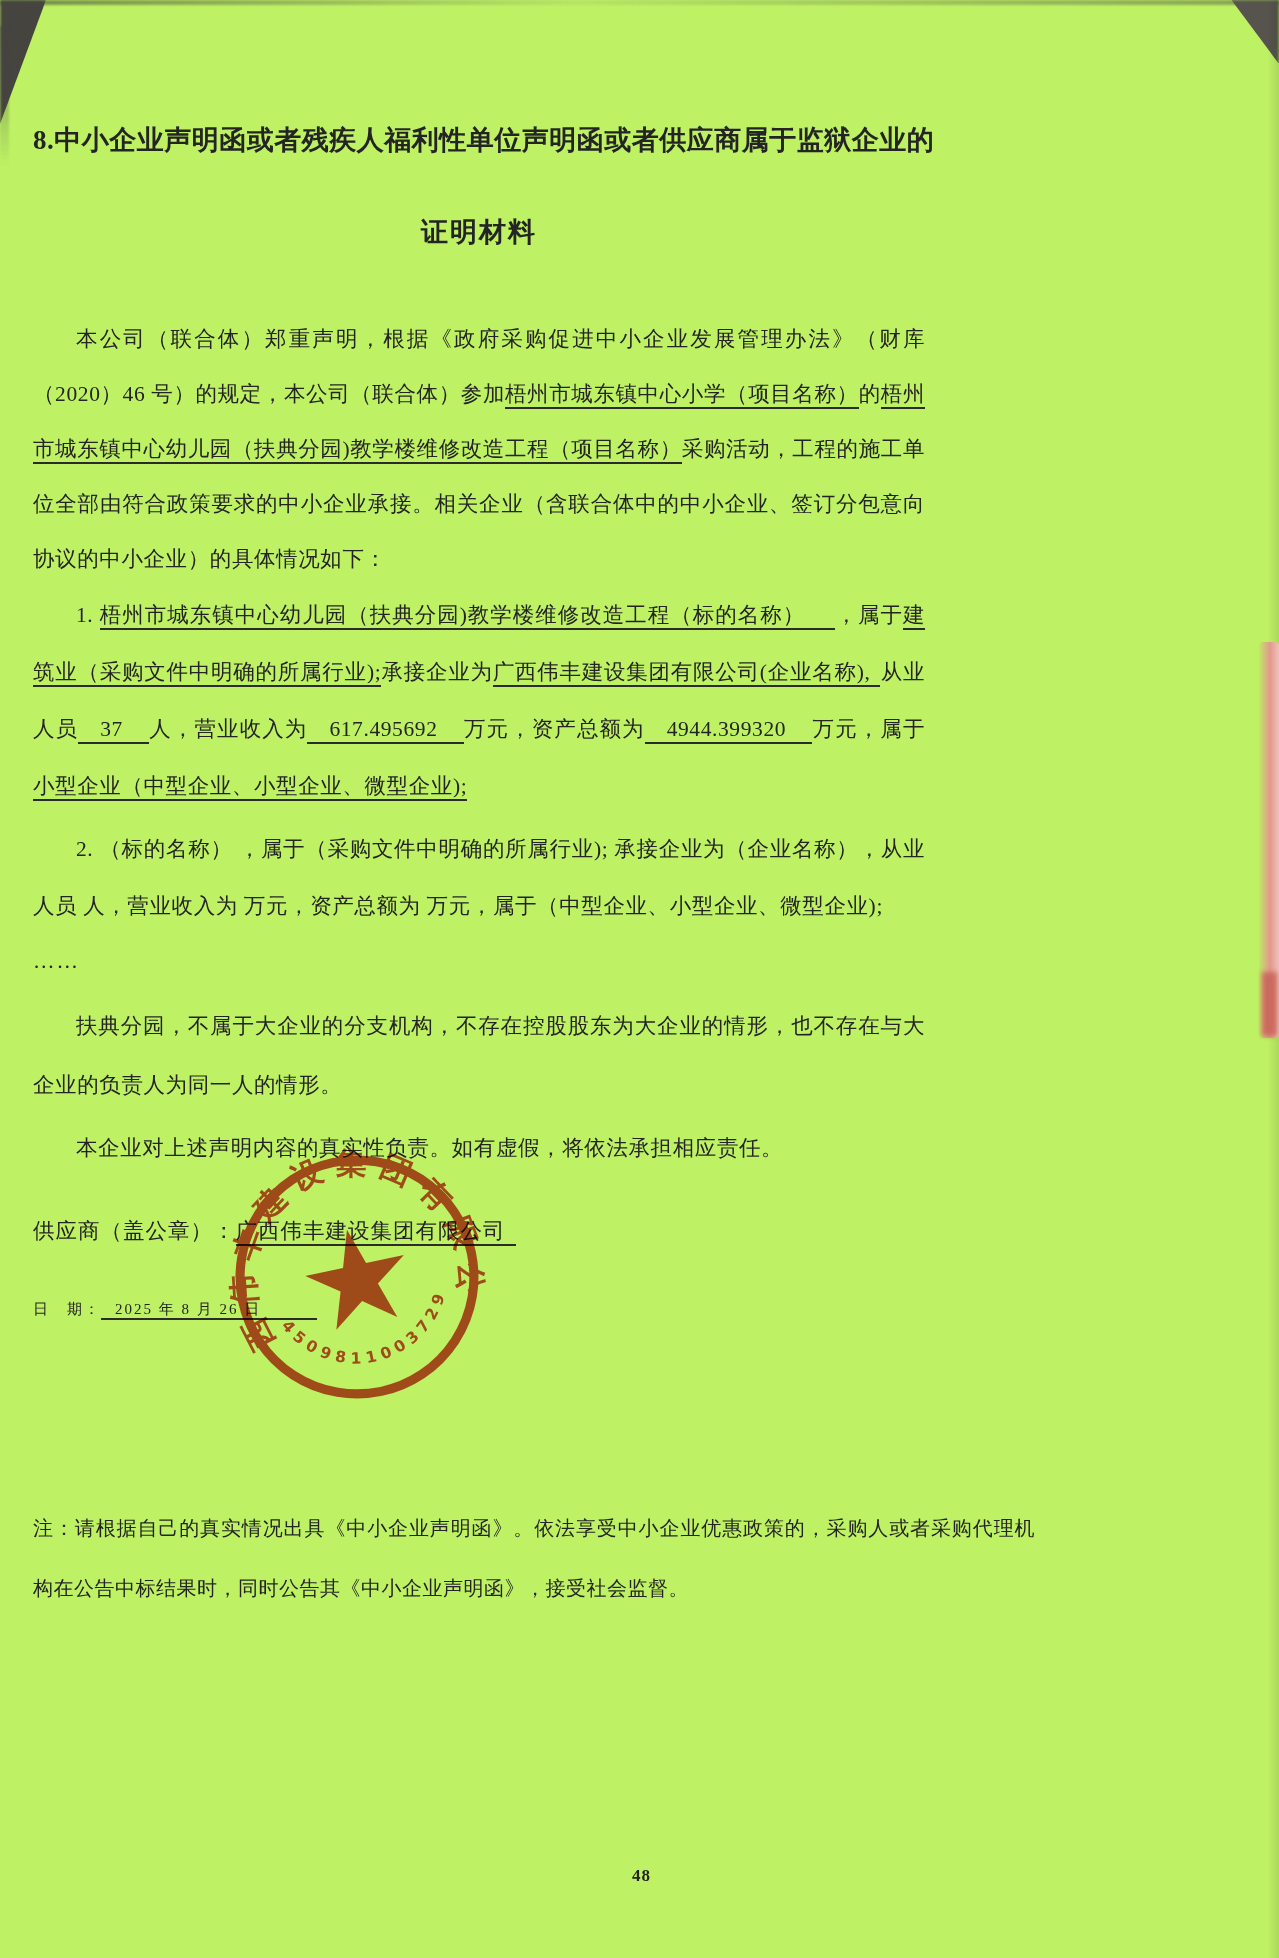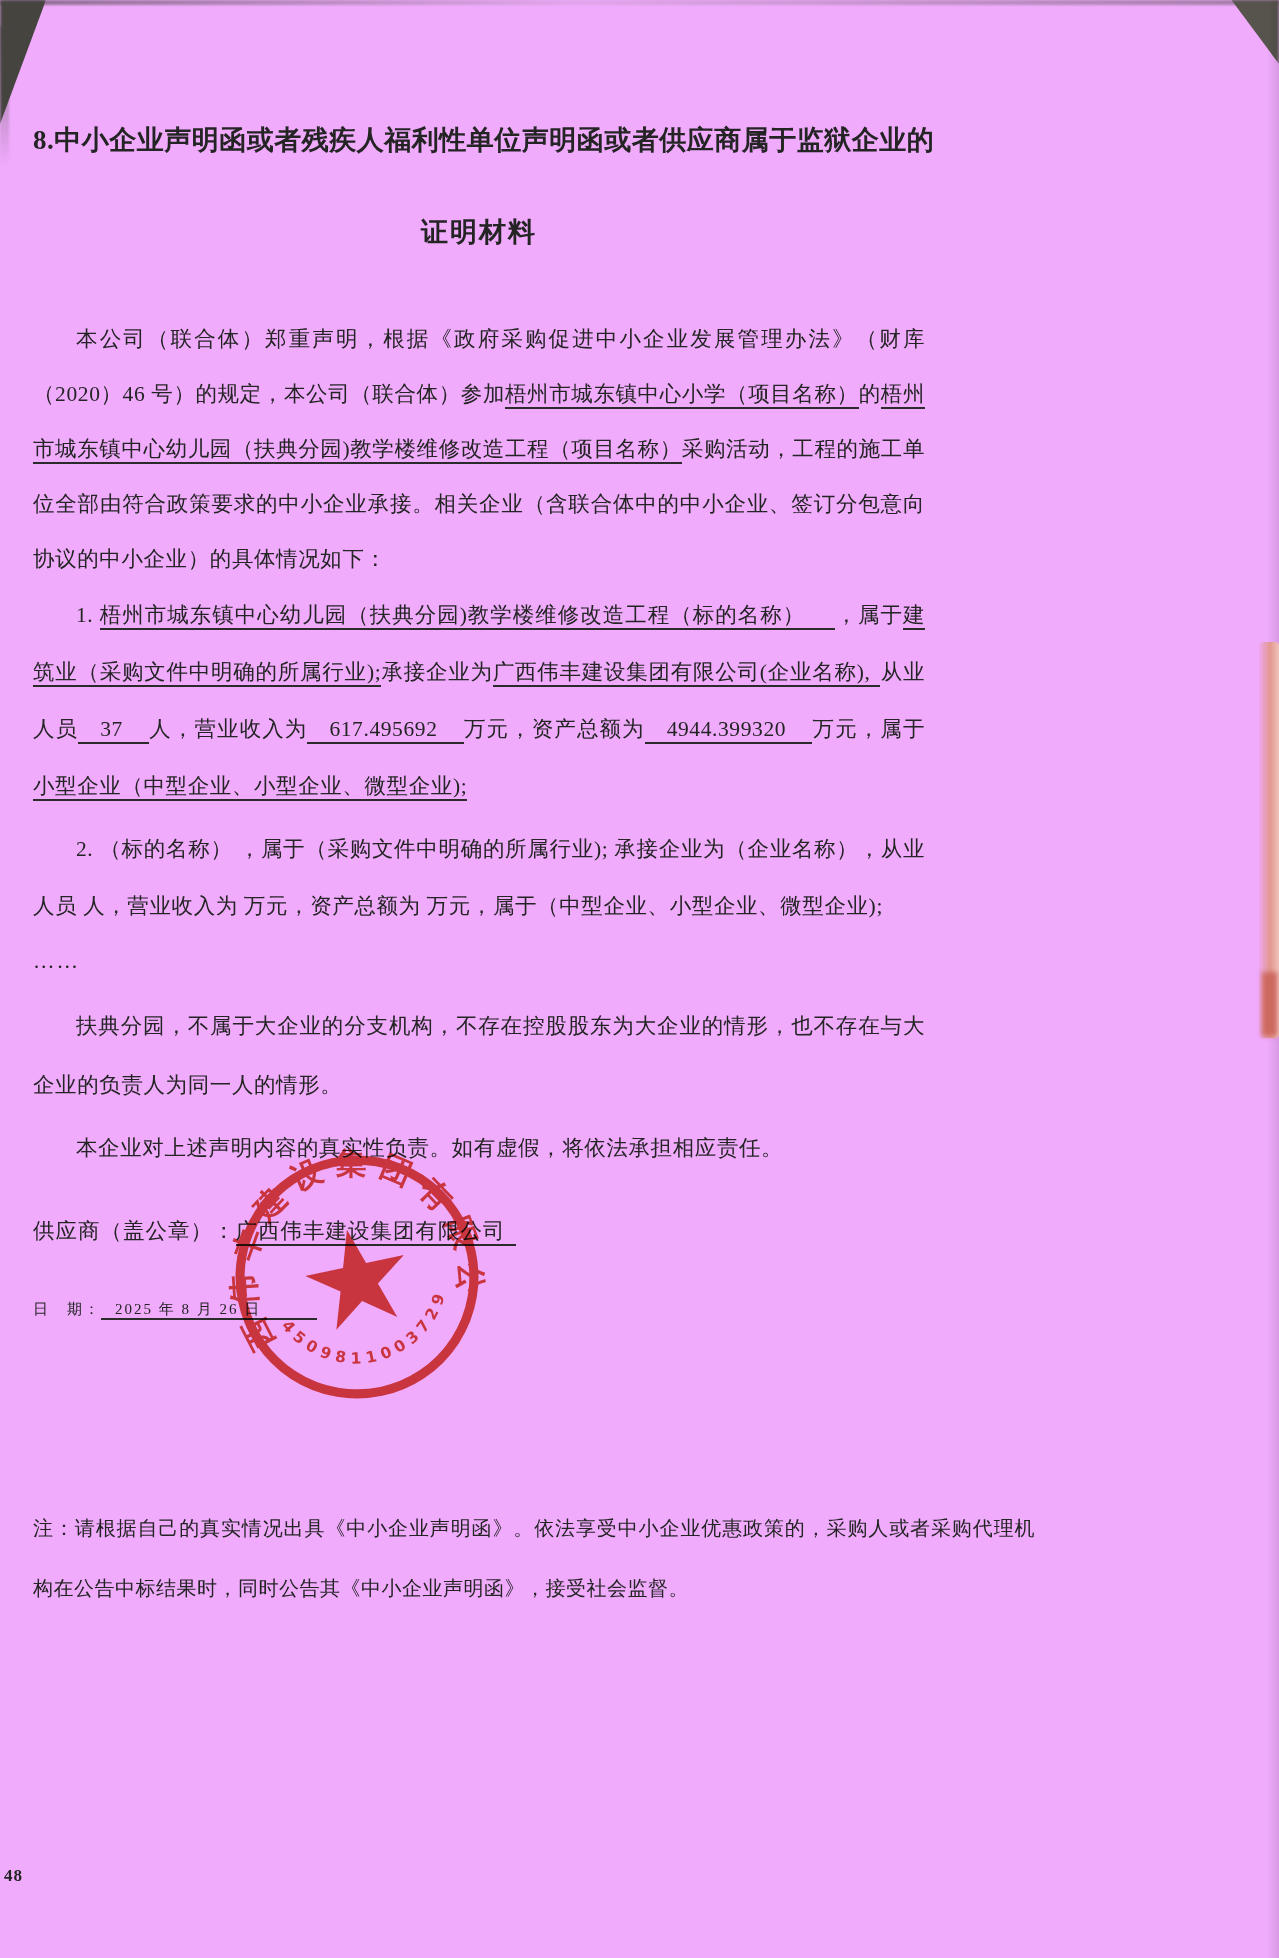--- a/index.html
+++ b/index.html
@@ -1,18 +1,18 @@
 <!DOCTYPE html>
 <html><head>
 <meta charset="utf-8">
 <style>
   html,body { margin:0; padding:0; background:#e8e8e6; }
   .page {
     position:relative; width:1279px; height:1958px; margin:0 auto;
-    background:#f0abfc; overflow:hidden;
+    background:#bef264; overflow:hidden;
     font-family:"Liberation Serif","DejaVu Serif",serif;
     color:#242424;
   }
   .doc { position:relative; padding:118px 354px 0 33px; }
 
   .t1 { margin:0; font-size:27px; font-weight:700; line-height:44px; letter-spacing:0.5px; white-space:nowrap; }
   .t2 { margin:48px 0 0; font-size:27px; font-weight:700; line-height:44px; text-align:center; letter-spacing:2px; }
   .t3 { margin:44px 0 0; font-size:31px; font-weight:500; line-height:48px; text-align:center; letter-spacing:11px; }
 
   .body { margin:0; font-size:21.5px; line-height:55px; text-align:justify; letter-spacing:0.6px; }
@@ -28,21 +28,21 @@
 
   .u { border-bottom:2px solid #2b2b2b; padding-bottom:1px; }
   .u-ext { padding-right:30px;margin-top:7px; }
   .u-num { padding-left:22px; padding-right:26px; }
   .u-date { padding-left:14px; padding-right:56px; }
   .u-co { padding-right:10px; }
 
   .note-block { margin-top:164px; width:1002px; font-size:20px; line-height:60px; text-align:justify; letter-spacing:0.5px; }
   .industry { margin:22px 0 0; font-size:21px; font-weight:700; line-height:40px; letter-spacing:1px; }
 
-  .pageno { position:absolute; left:4px; right:0; top:1866px; margin:0; text-align:left; font-size:17px; font-weight:700; letter-spacing:1px; }
+  .pageno { position:absolute; left:4px; right:0; top:1866px; margin:0; text-align:center; font-size:17px; font-weight:700; letter-spacing:1px; }
 
   
   .stamp { position:absolute; left:220px; top:1140px; mix-blend-mode:multiply; opacity:0.9; }
   .seal-company { font-size:34px; font-weight:700; letter-spacing:12px; font-family:"Liberation Serif","DejaVu Serif",serif; }
   .seal-code { font-size:17px; font-weight:700; letter-spacing:6px; font-family:"DejaVu Sans","Liberation Sans",sans-serif; }
 
   
   .art { position:absolute; pointer-events:none; }
   .art-top-strip { left:0; top:0; width:100%; height:5px;
     background:linear-gradient(to right, rgba(60,58,55,.55), rgba(130,128,124,.12) 45%, rgba(70,68,64,.45));

